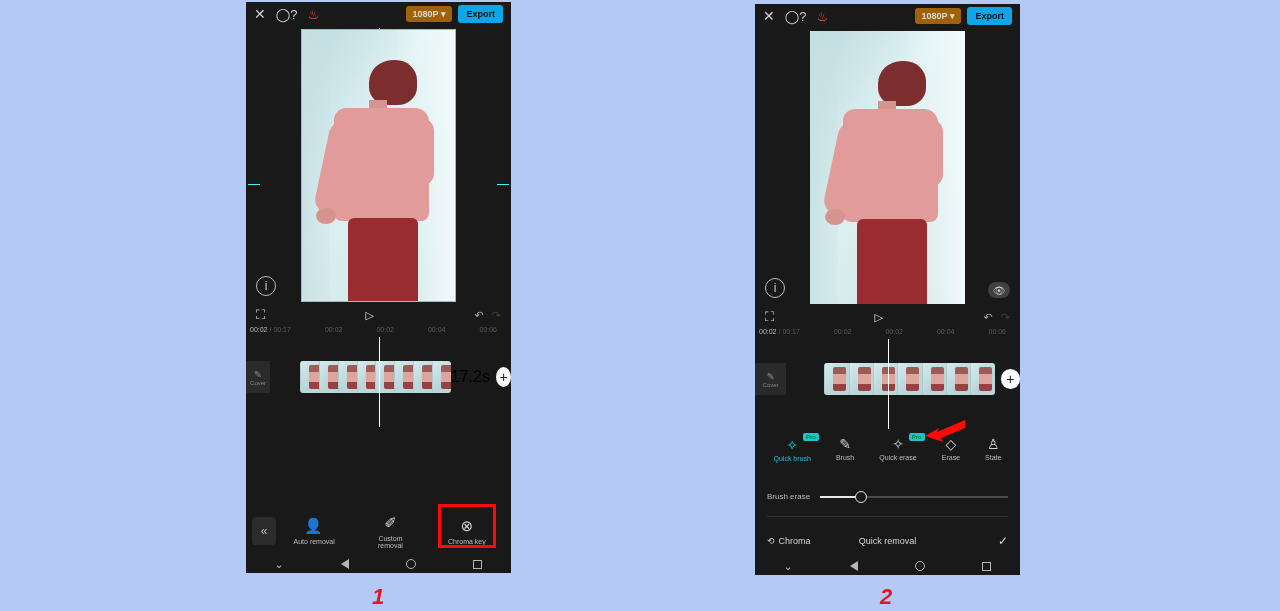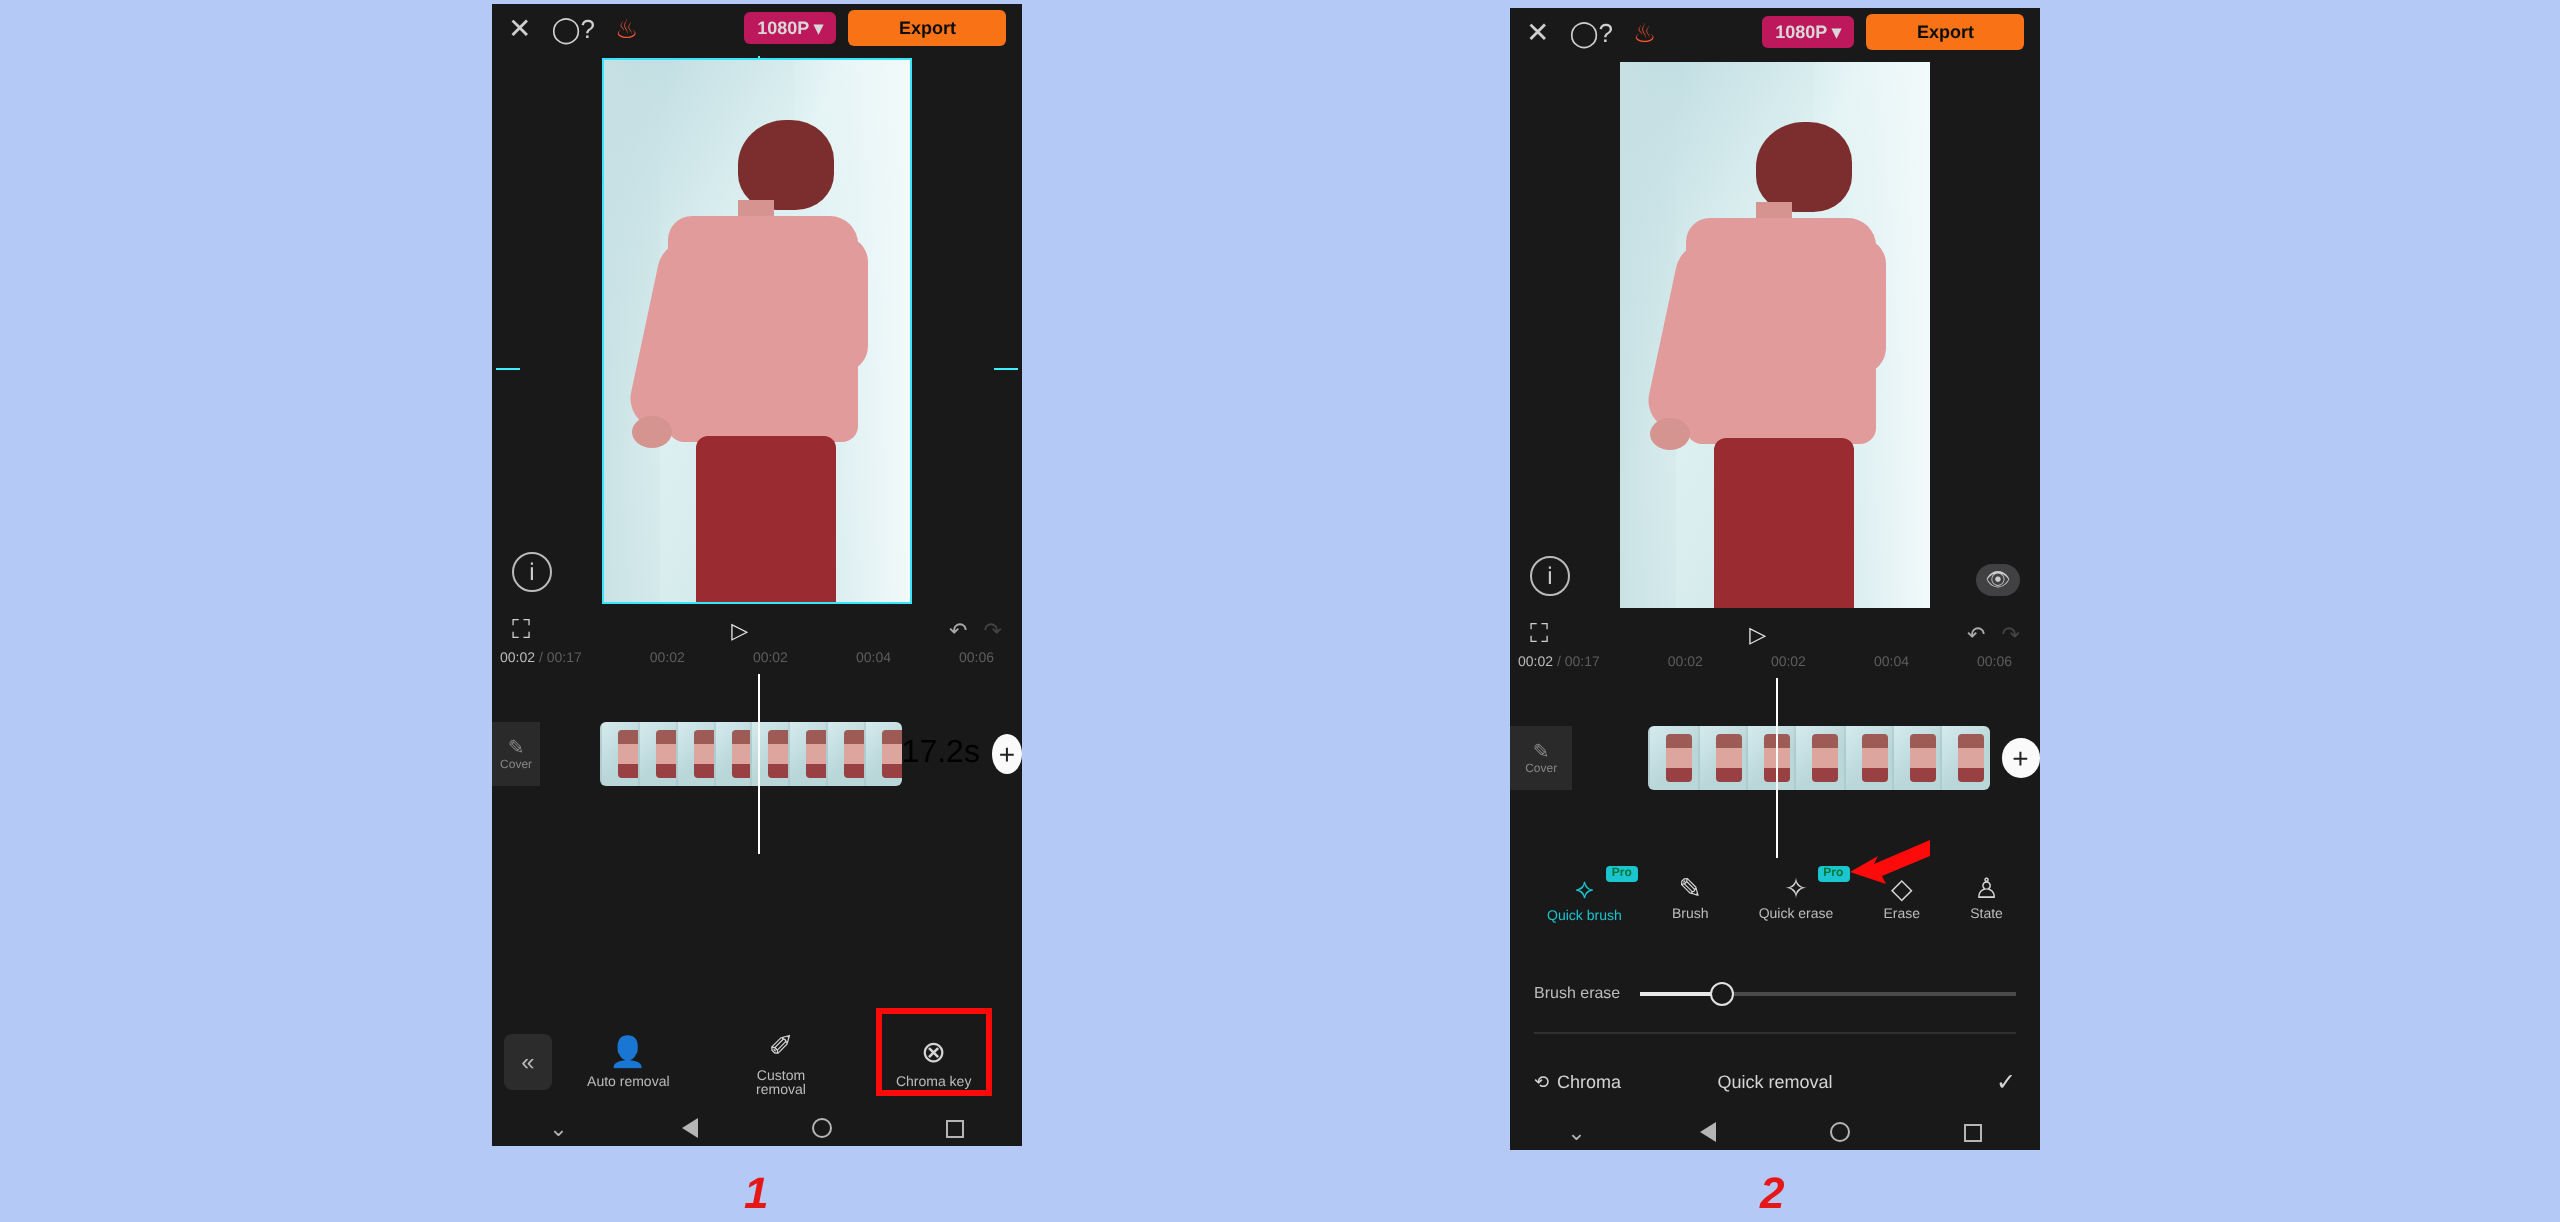--- a/index.html
+++ b/index.html
@@ -33,33 +33,33 @@
       gap: 8px;
     }
     .tb-left { display: flex; gap: 10px; align-items: center; }
     .tb-right { margin-left: auto; display: flex; gap: 6px; align-items: center; }
 
     .icon { color: #cfcfcf; font-size: 13px; }
     .icon-close { font-size: 14px; }
     .fire-icon { color: #ff5533; font-size: 13px; }
 
     .res-btn {
-      background: #be185d;
+      background: #a16207;
       color: #d8d8d8;
       font-size: 9px;
       font-weight: bold;
       padding: 3px 7px;
       border-radius: 3px;
     }
     .export-btn {
-      background: #f97316;
+      background: #0ea5e9;
       color: #0b0e0f;
       font-size: 9px;
       font-weight: bold;
-      padding: 4px 25px;
+      padding: 4px 8px;
       border-radius: 3px;
     }
 
     .preview-area {
       height: 278px;
       position: relative;
       display: flex;
       align-items: center;
       justify-content: center;
     }

